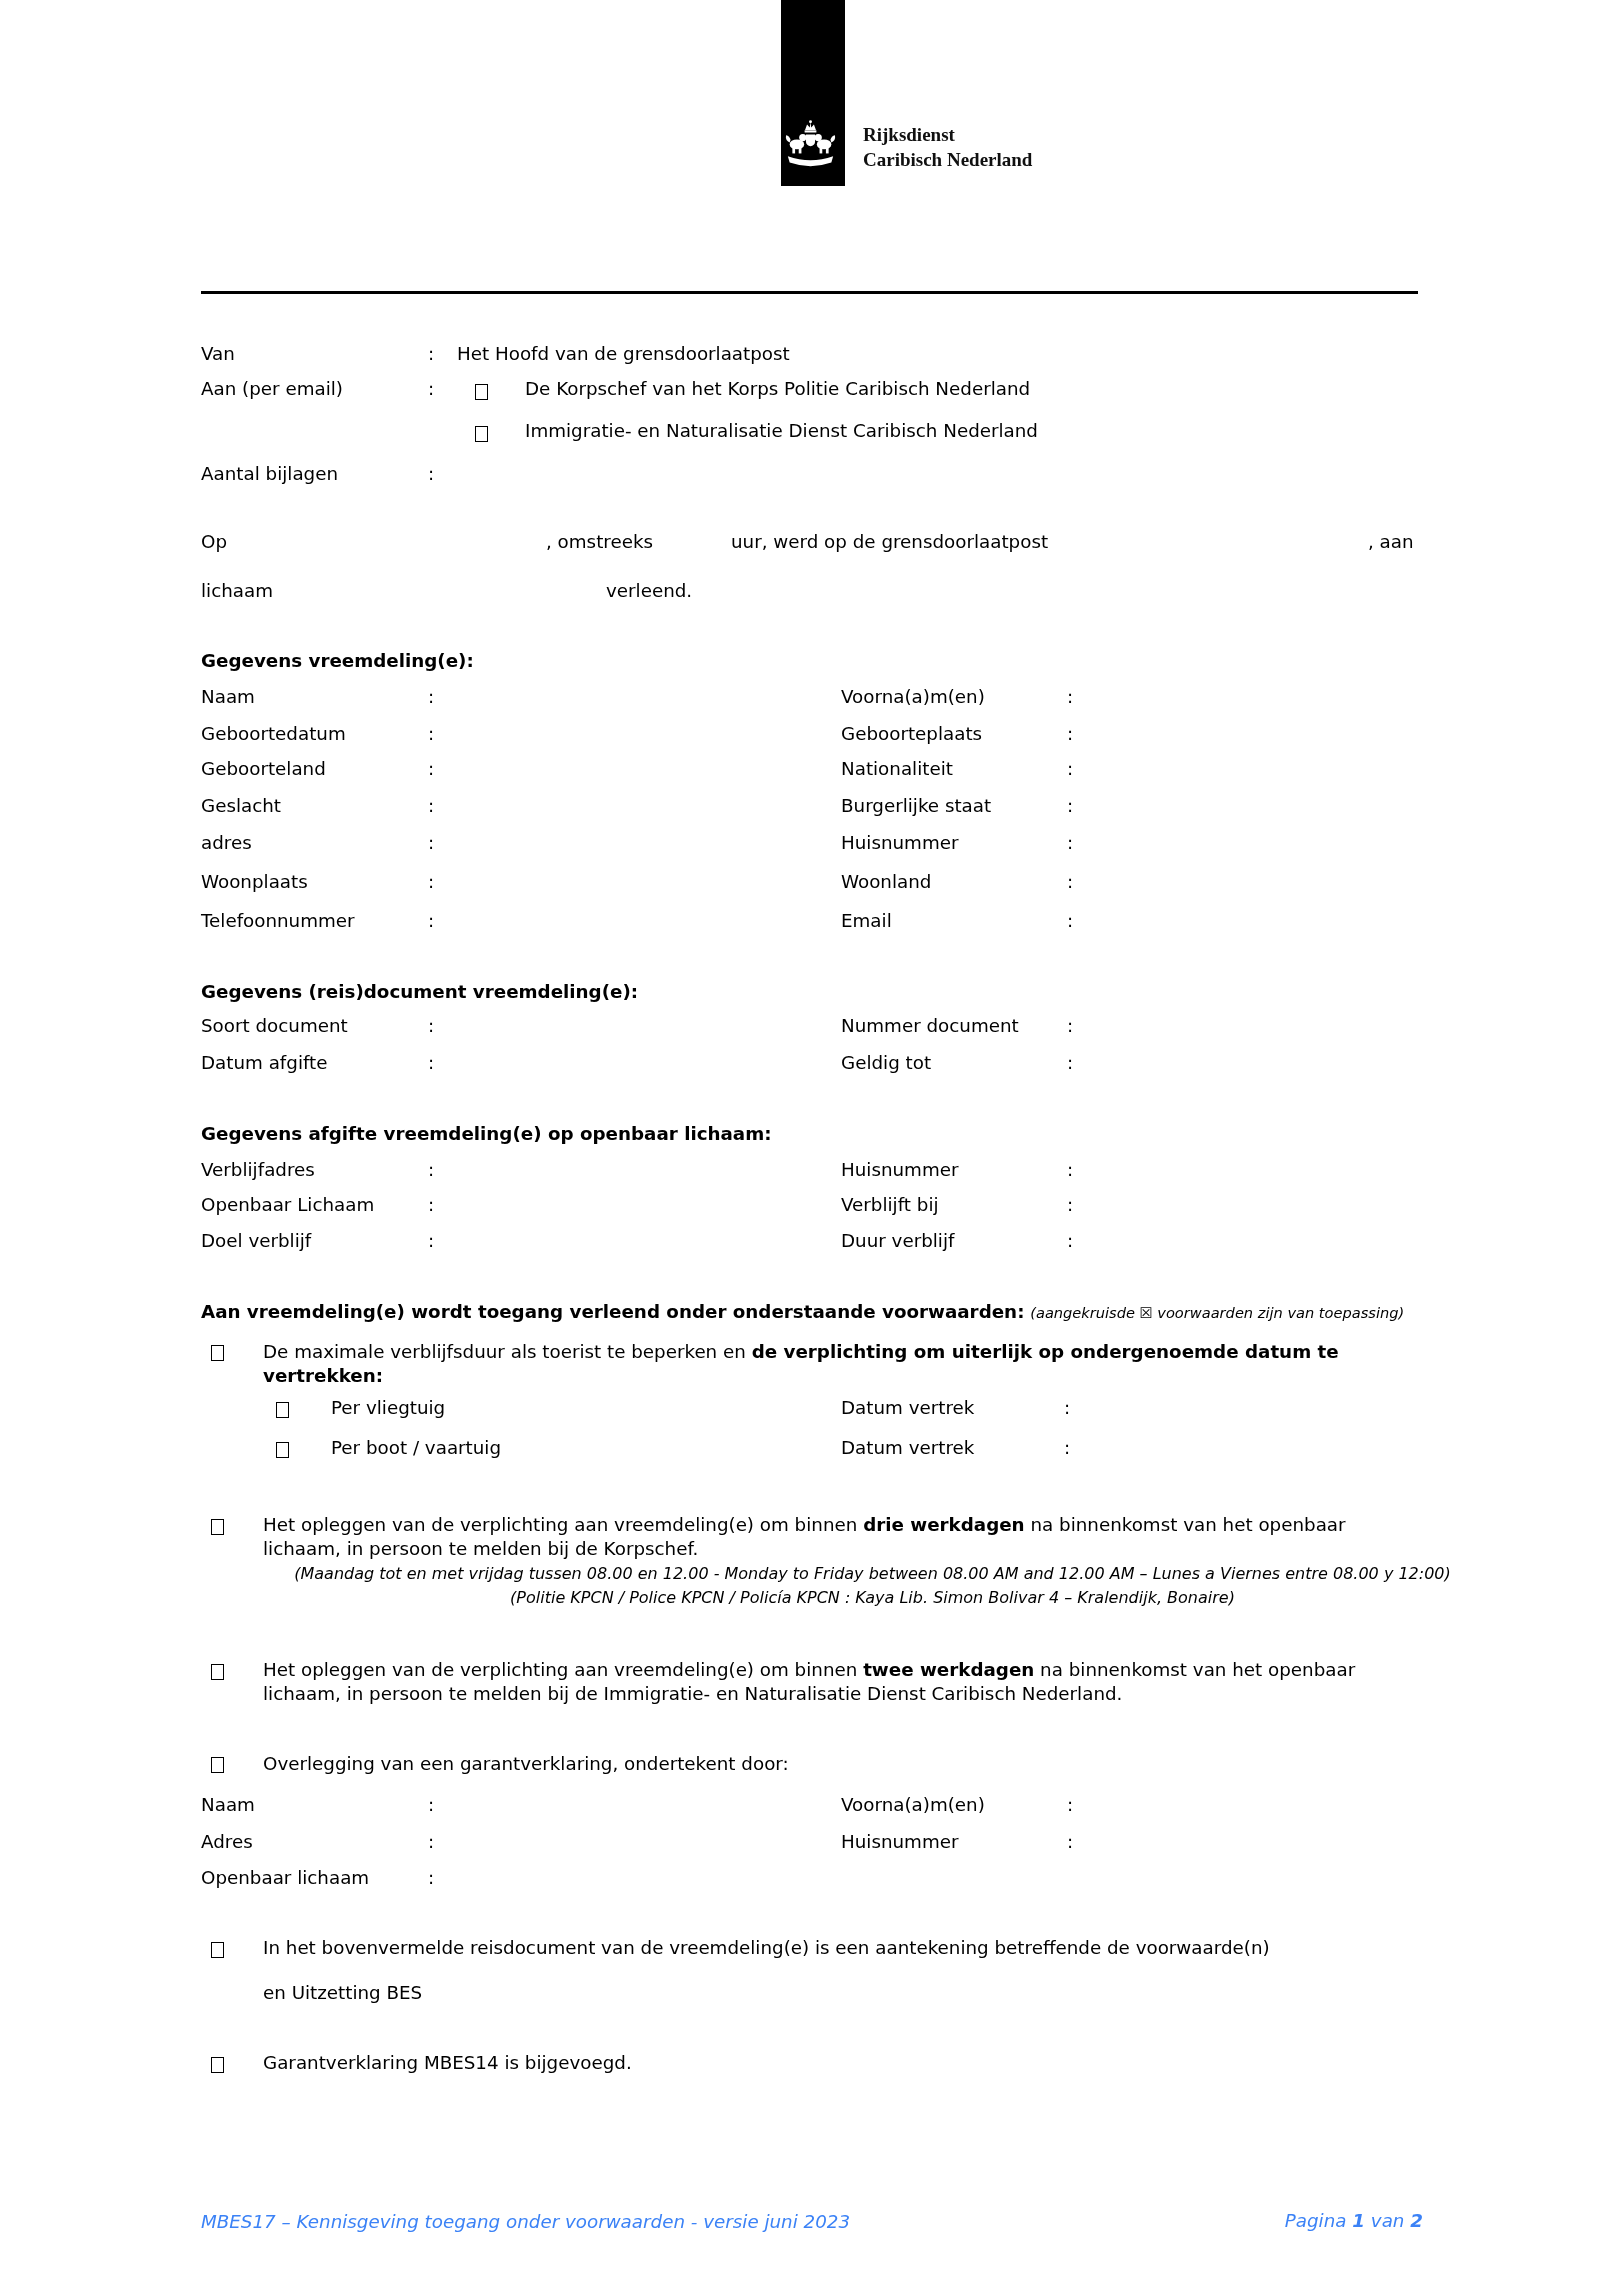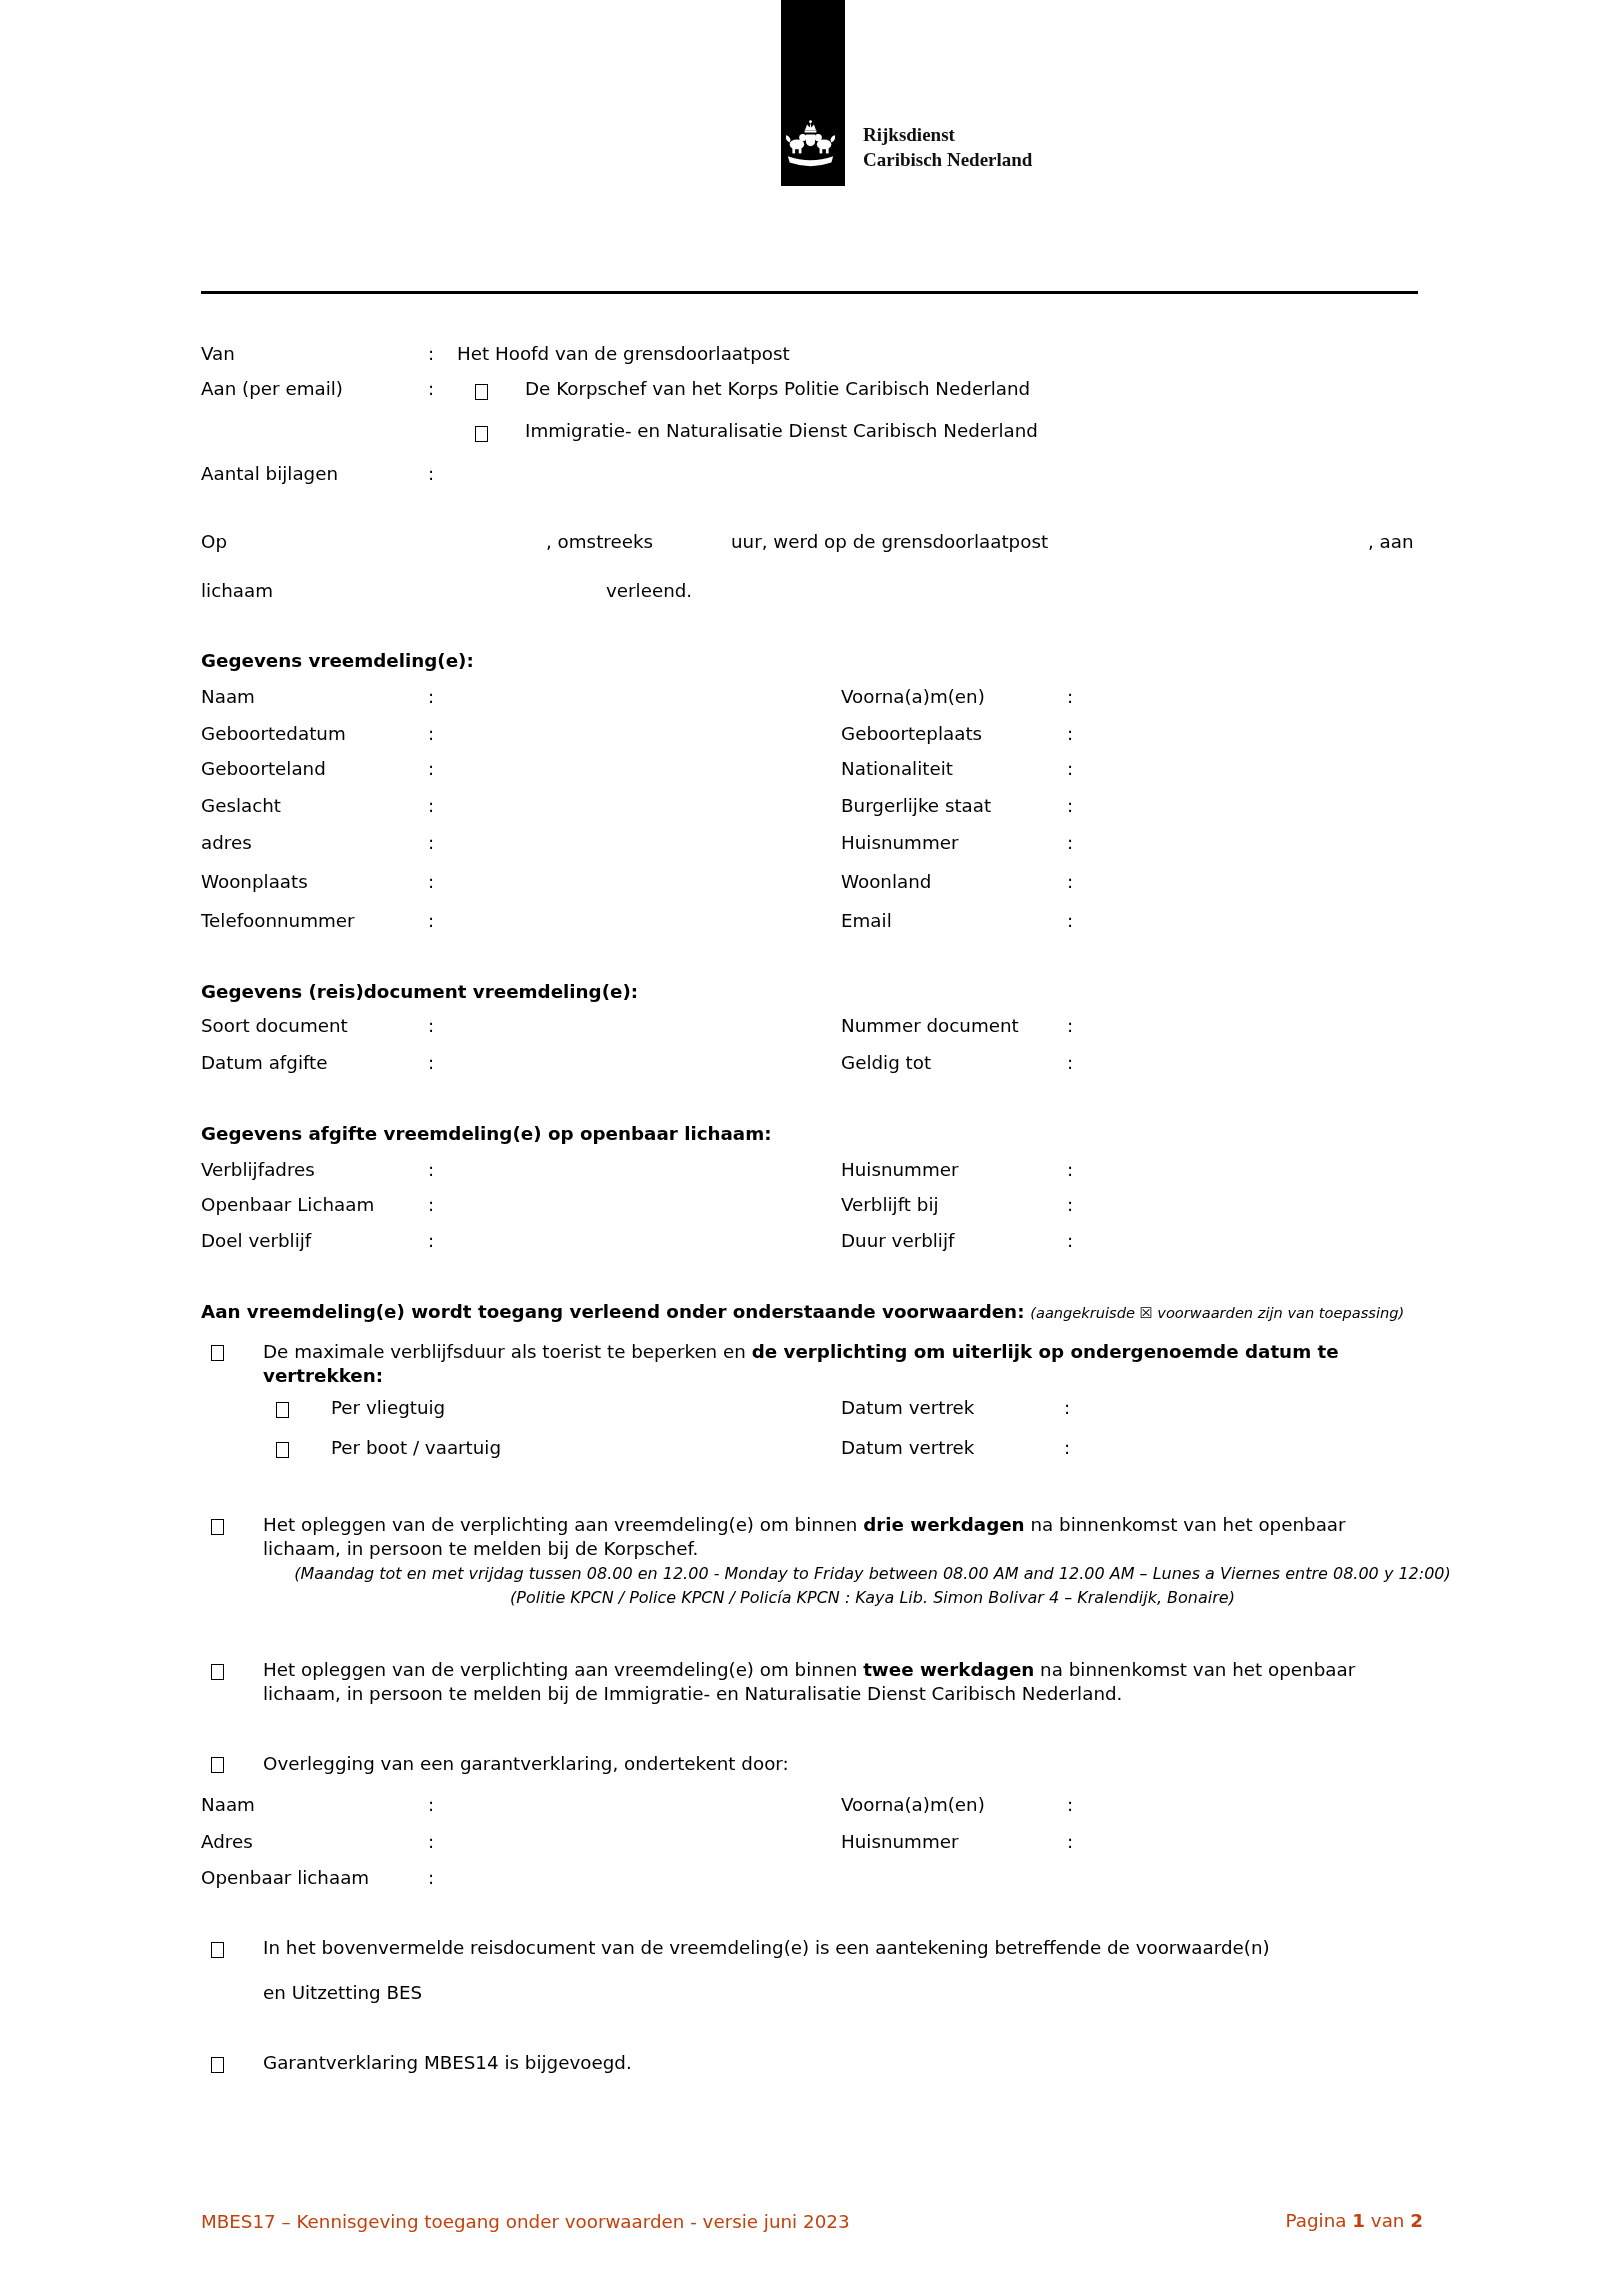--- a/index.html
+++ b/index.html
@@ -9,21 +9,21 @@
   .b{font-weight:bold;}
   .i{font-style:italic;}
   .sm{font-size:14.6px;}
   .cb{position:absolute;width:11px;height:13.7px;border:1.8px solid #000;background:#fff;box-sizing:content-box;}
   .cb-sm{width:11px;height:13.7px;}
   .rule{position:absolute;left:201px;top:291px;width:1217px;height:2.7px;background:#000;}
   .logo-bar{position:absolute;left:781px;top:0;width:64px;height:186px;background:#000;}
   .logo-text{position:absolute;left:863px;top:122px;font-family:"Liberation Serif",serif;
              font-weight:bold;font-size:19px;line-height:25px;color:#101010;white-space:nowrap;}
   .notes{position:absolute;left:265px;width:1215px;text-align:center;font-style:italic;font-size:16px;white-space:nowrap;}
-  .footer{color:#c2410c;}
+  .footer{color:#3b82f6;font-style:italic;}
   .right-anchor{position:absolute;white-space:nowrap;}
 </style>
 </head>
 <body>
 
 <div class="page">
 
   <div class="logo-bar">
     <svg viewBox="0 0 60 64" style="position:absolute;left:1.8px;bottom:9.1px;width:55px;height:58px">
       <g fill="#ffffff">

